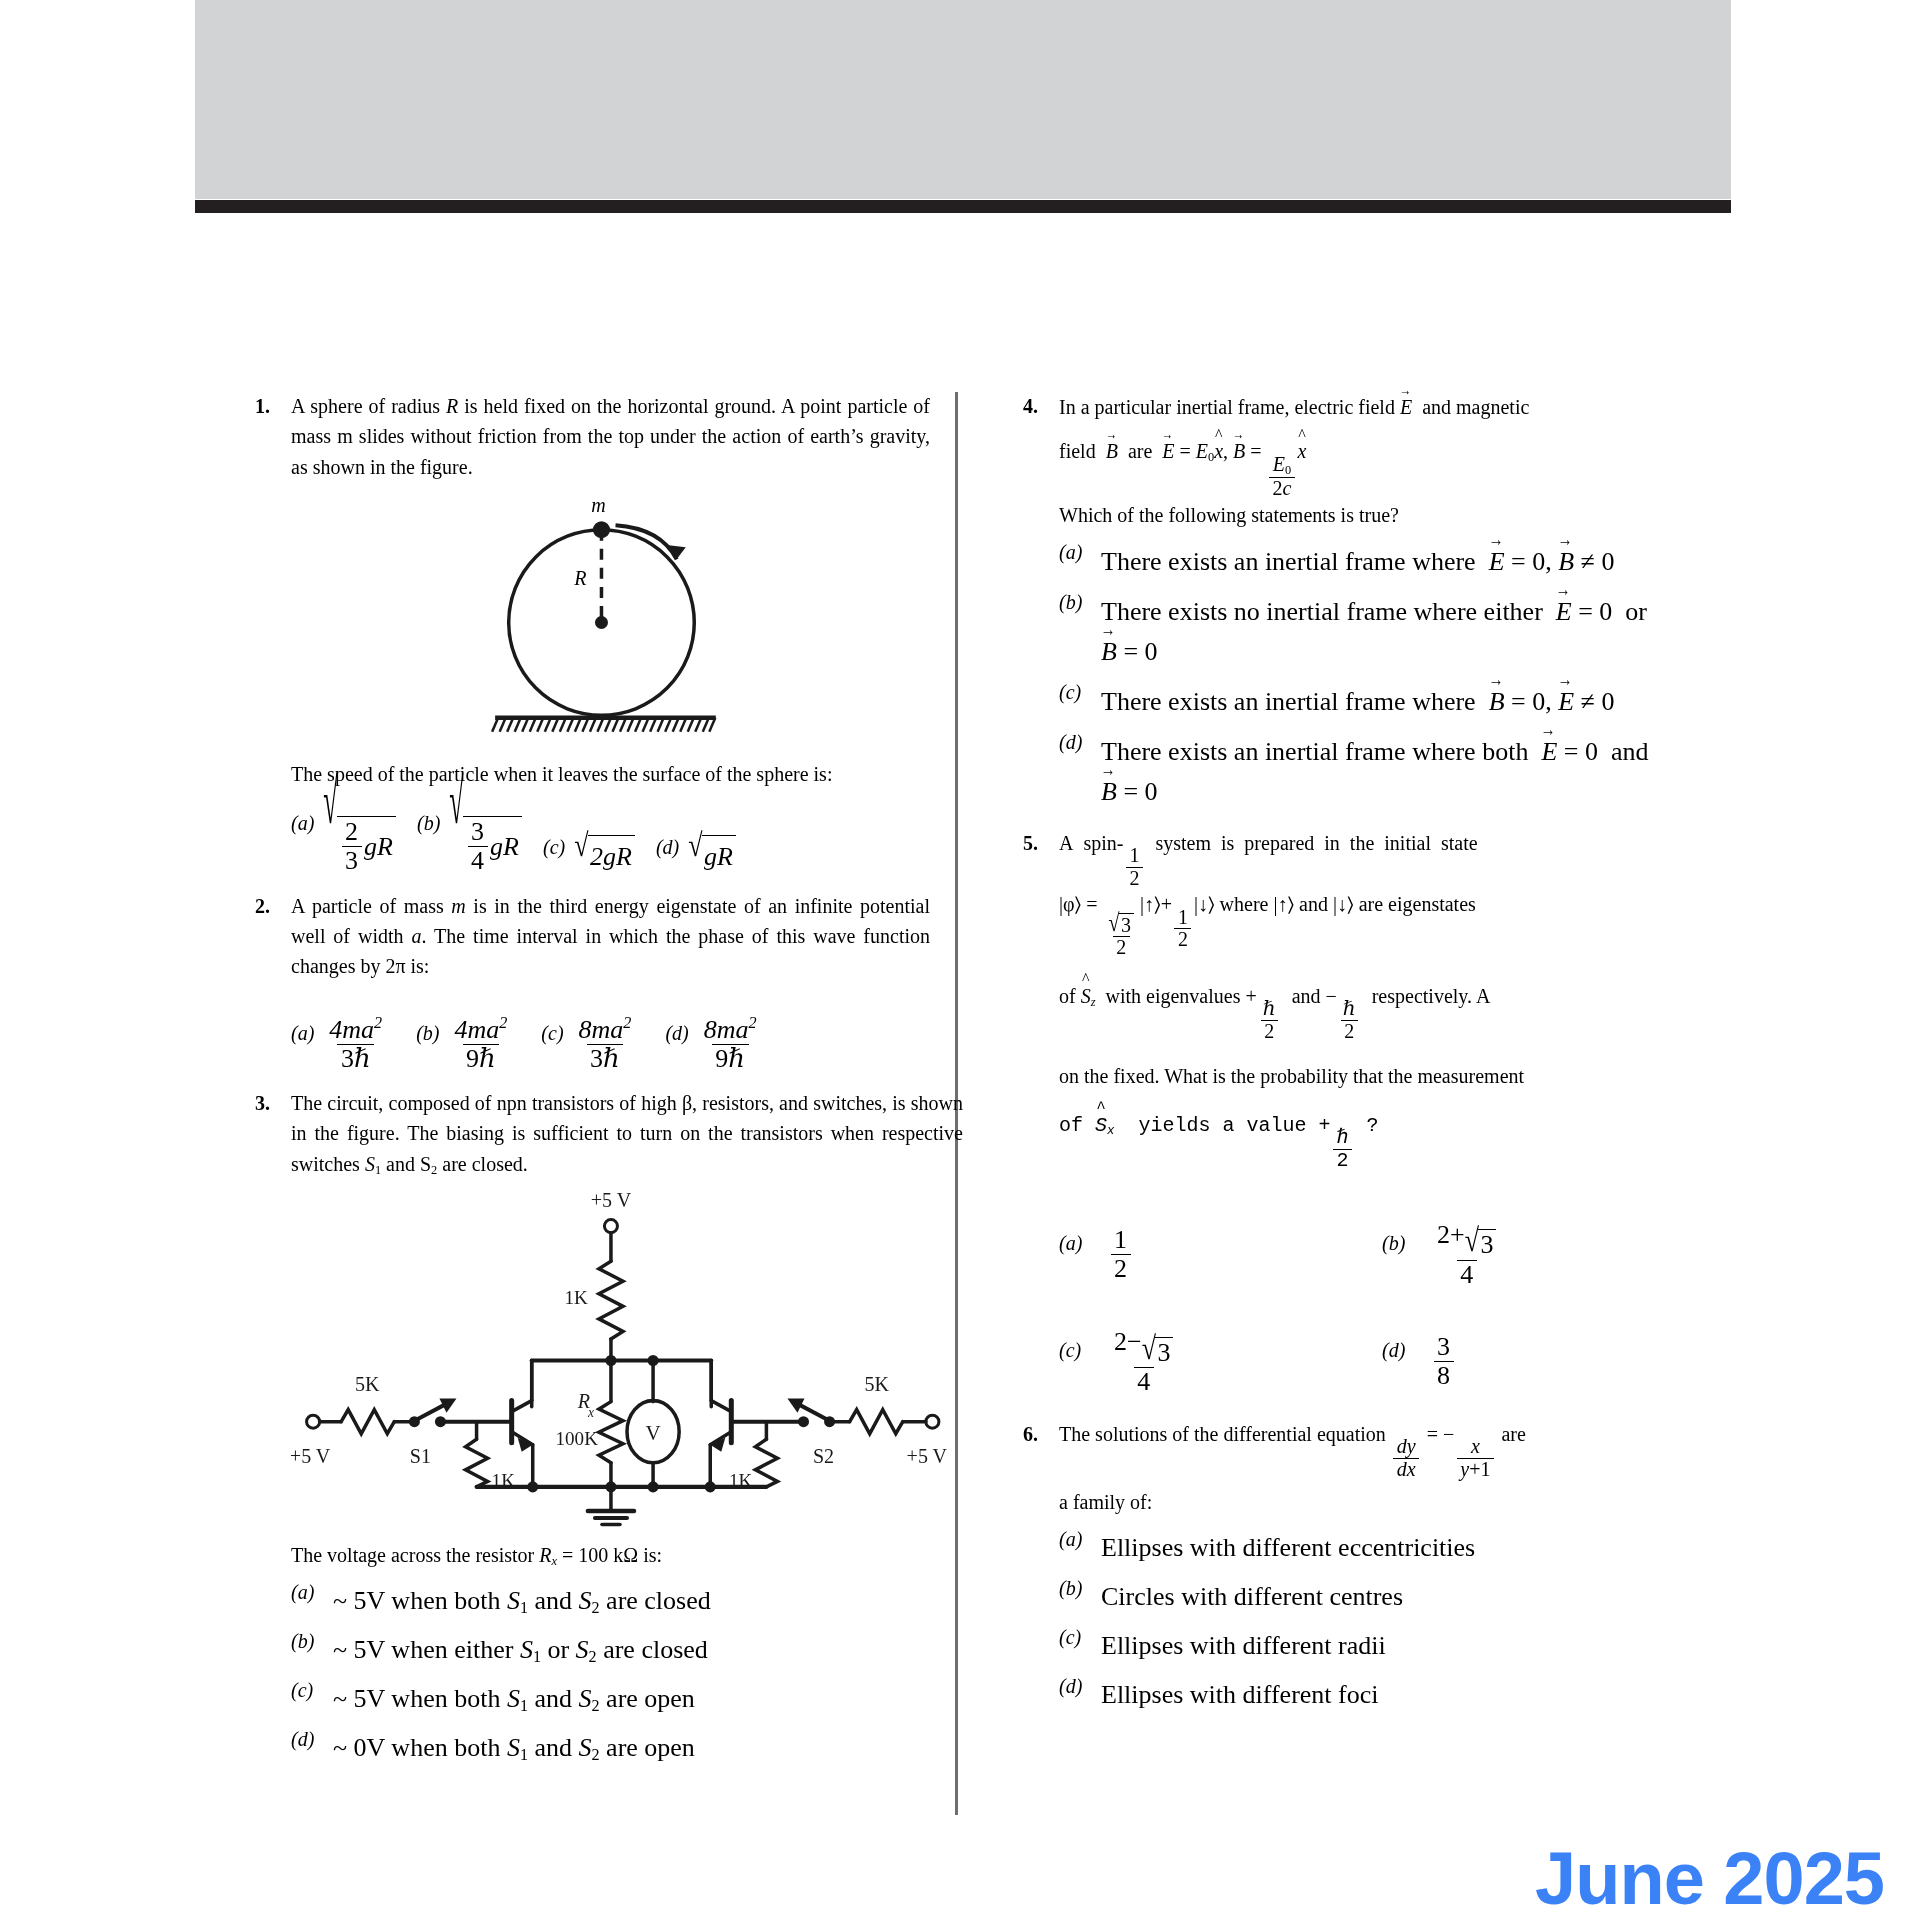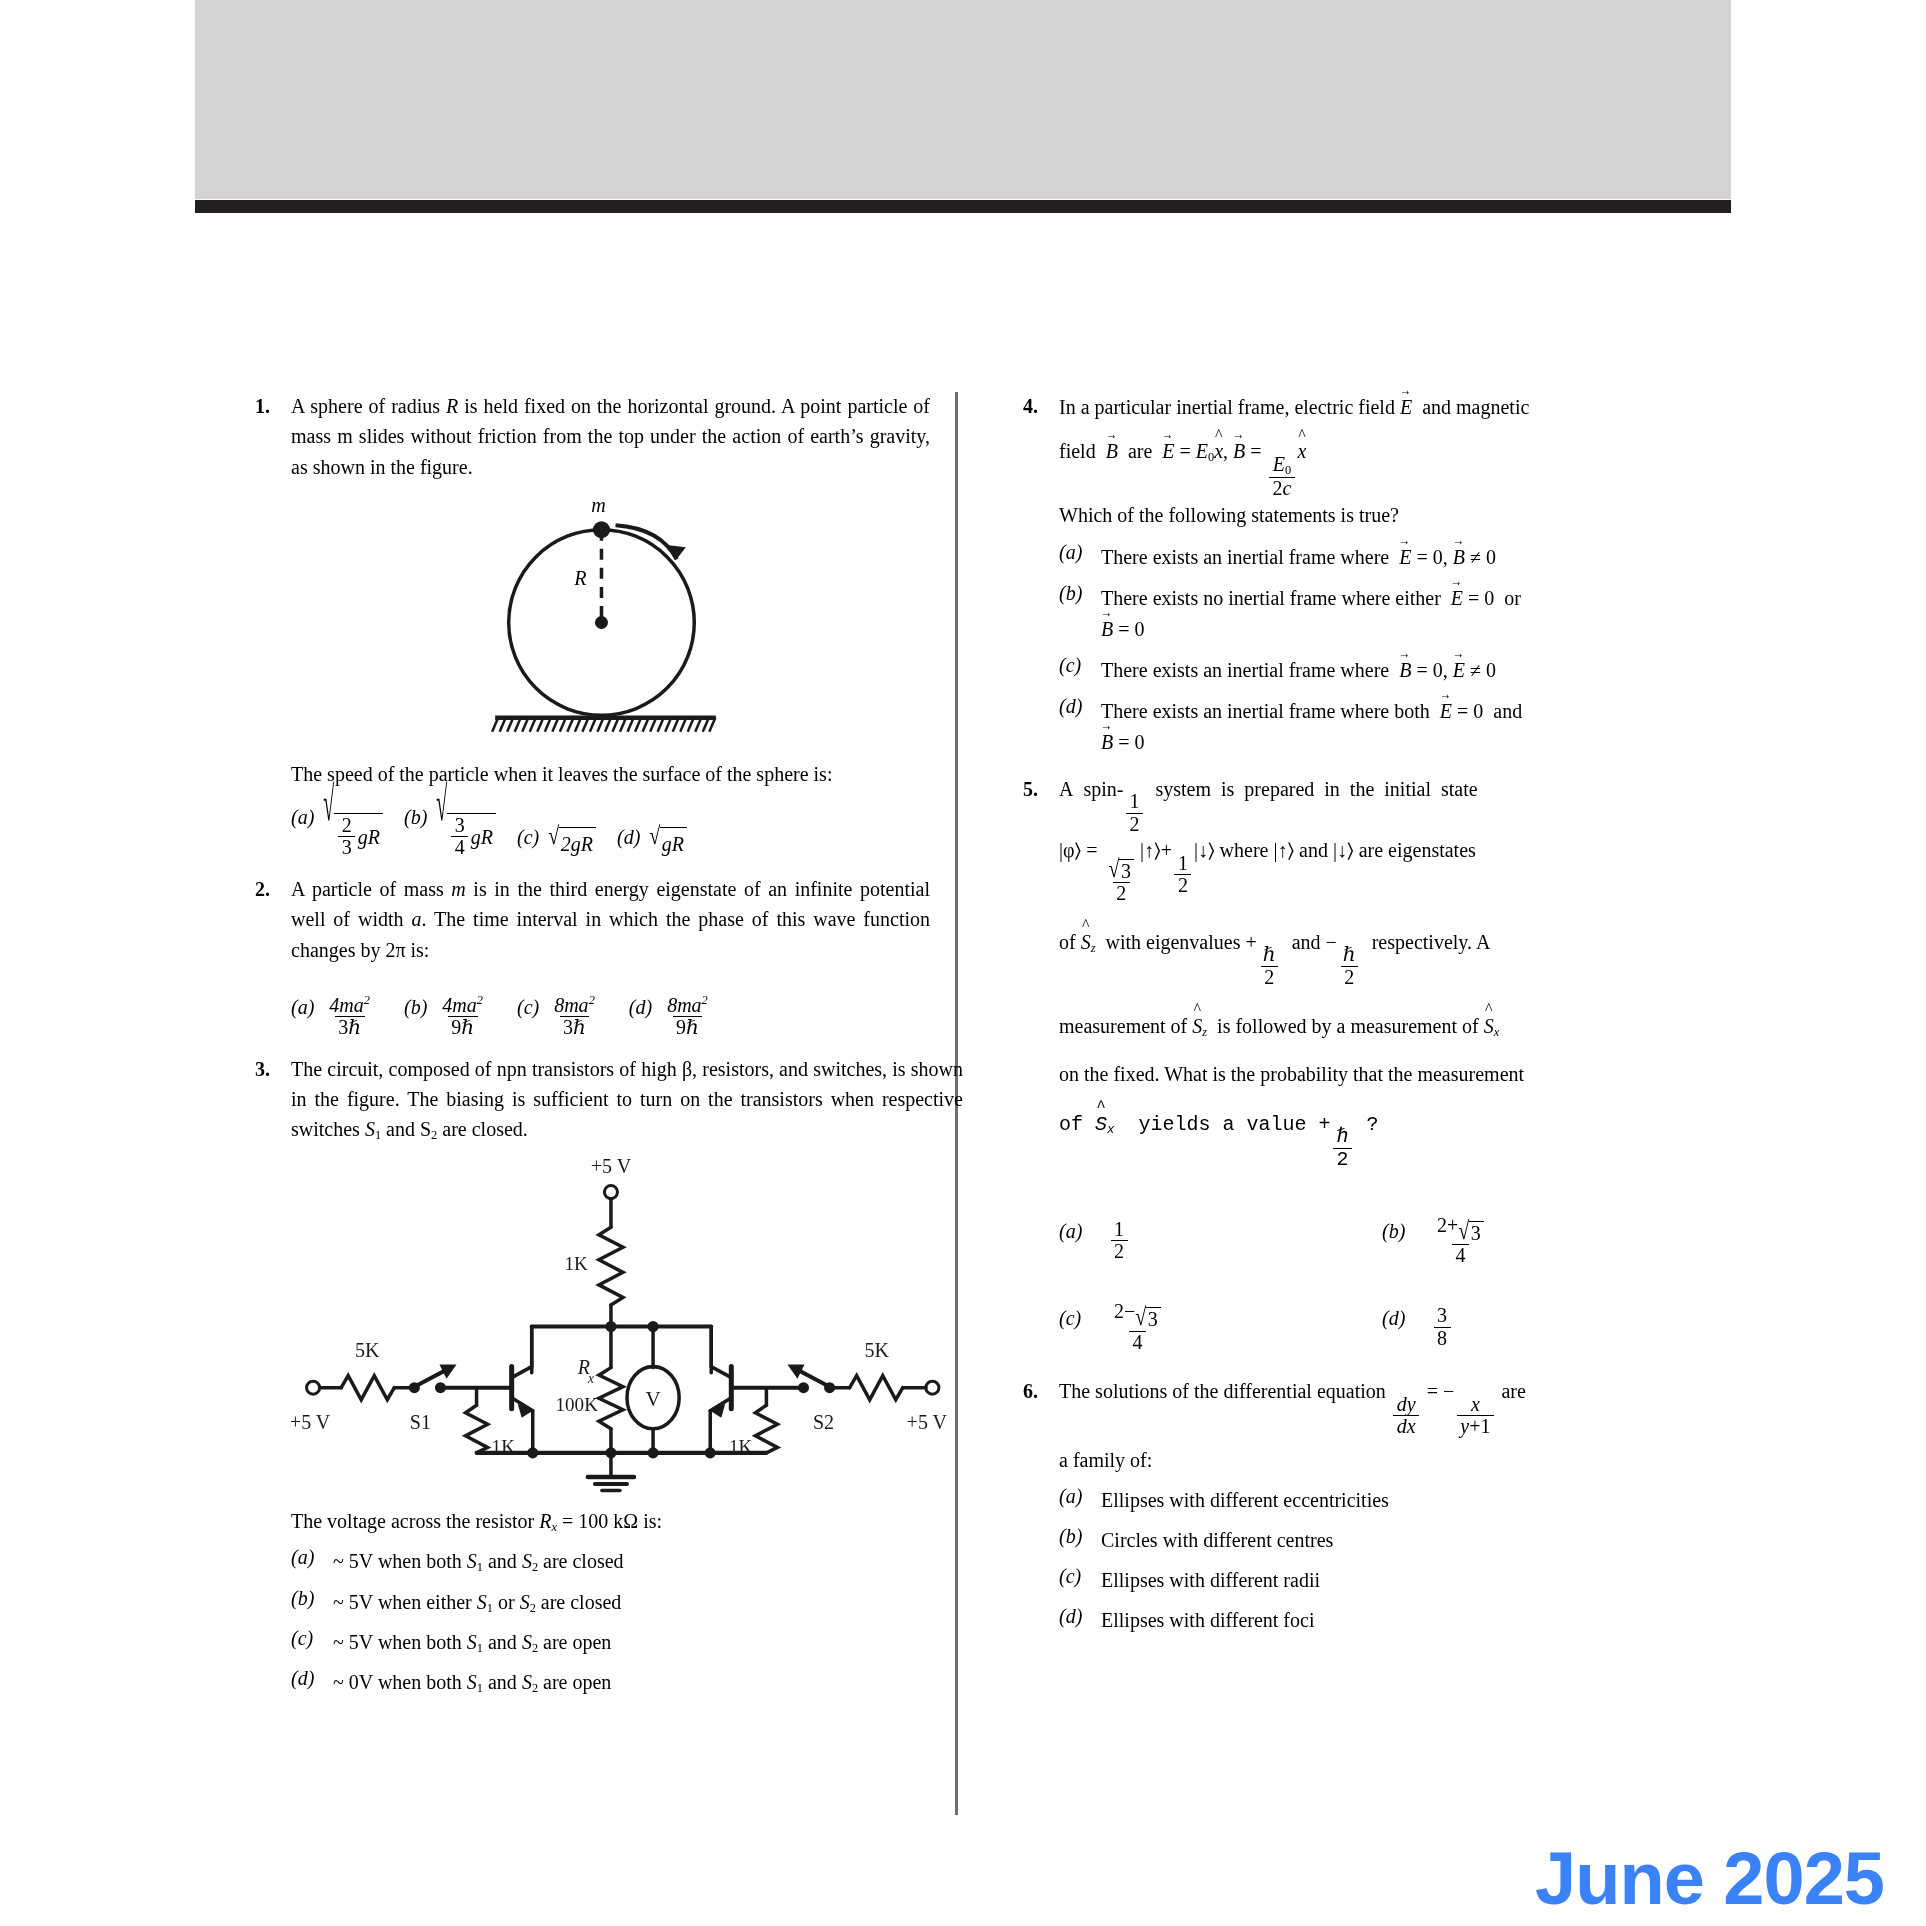--- a/index.html
+++ b/index.html
@@ -76,21 +76,21 @@
   
   .opts-row { display: flex; align-items: flex-end; margin-top: 12px; }
   .opt { display: flex; align-items: baseline; }
   .opt-lbl {
     font-style: italic;
     font-size: 20px;
     flex: 0 0 auto;
     margin-right: 9px;
     white-space: nowrap;
   }
-  .opt-txt { font-size: 20px; line-height: 1.5; }
+  .opt-txt { font-size: 26px; line-height: 1.5; }
   .opts-list .opt { margin-top: 10px; align-items: flex-start; }
   .opts-list .opt-lbl { width: 38px; flex: 0 0 38px; margin-right: 4px; }
   .opts-grid { display: flex; flex-wrap: wrap; margin-top: 10px; }
   .opts-grid .opt { width: 50%; margin-top: 17px; align-items: center; }
   .opts-grid .opt-lbl { width: 40px; flex: 0 0 40px; }
 
   
   .mi { font-style: italic; }
   .frac {
     display: inline-flex;
@@ -501,21 +501,20 @@
             </span>|↓〉 where |↑〉 and |↓〉 are eigenstates</div>
 
         <div class="q-text nojust" style="margin-top:22px;">of <span class="hat">S</span><sub class="sb">z</sub>&nbsp; with eigenvalues +<span class="frac">
               <span class="num">ℏ</span>
               <span class="den">2</span>
             </span>&nbsp; and −<span class="frac">
               <span class="num">ℏ</span>
               <span class="den">2</span>
             </span>&nbsp; respectively. A</div>
 
-        <div class="q-text nojust" style="margin-top:22px;">measurement of <span class="hat">S</span><sub class="sb">z</sub>&nbsp; is followed by a measurement of <span class="hat">S</span><sub class="sb">x</sub></div>
 
         <div class="q-text nojust" style="margin-top:18px;">on the fixed. What is the probability that the measurement</div>
 
         <div class="q-text nojust" style="margin-top:20px;font-family:Liberation Mono, monospace;">of <span class="hat">S</span><sub class="sb">x</sub>&nbsp; yields a value +<span class="frac">
               <span class="num">ℏ</span>
               <span class="den">2</span>
             </span> ?</div>
 
         <div class="opts-grid">
           <div class="opt">

